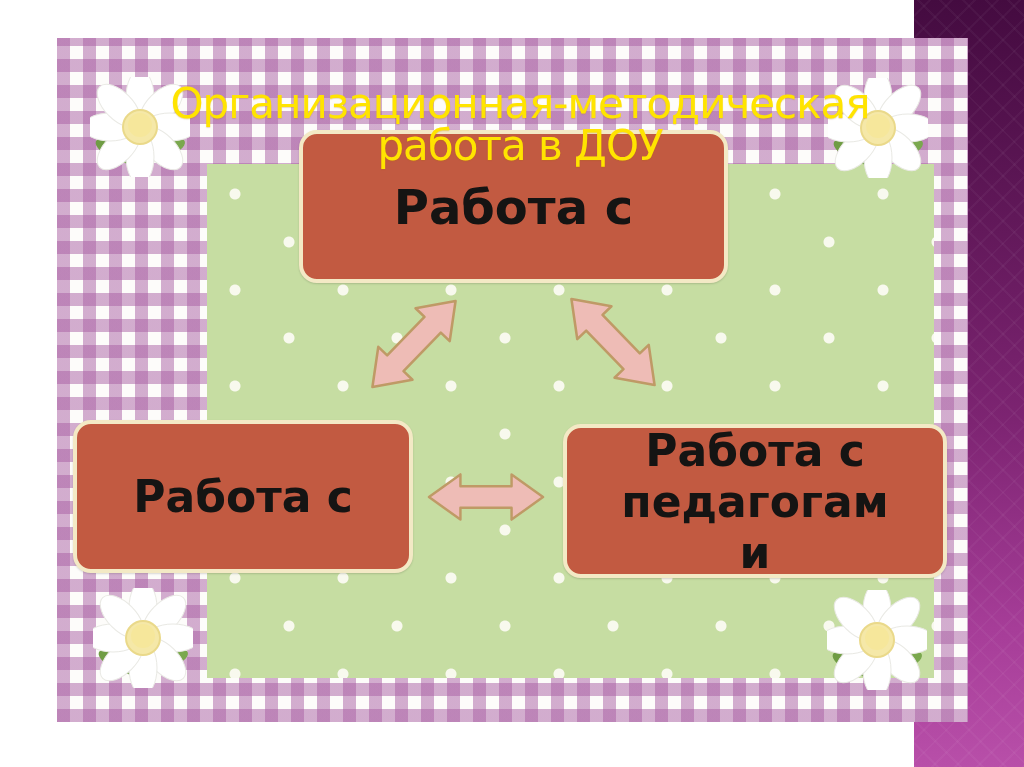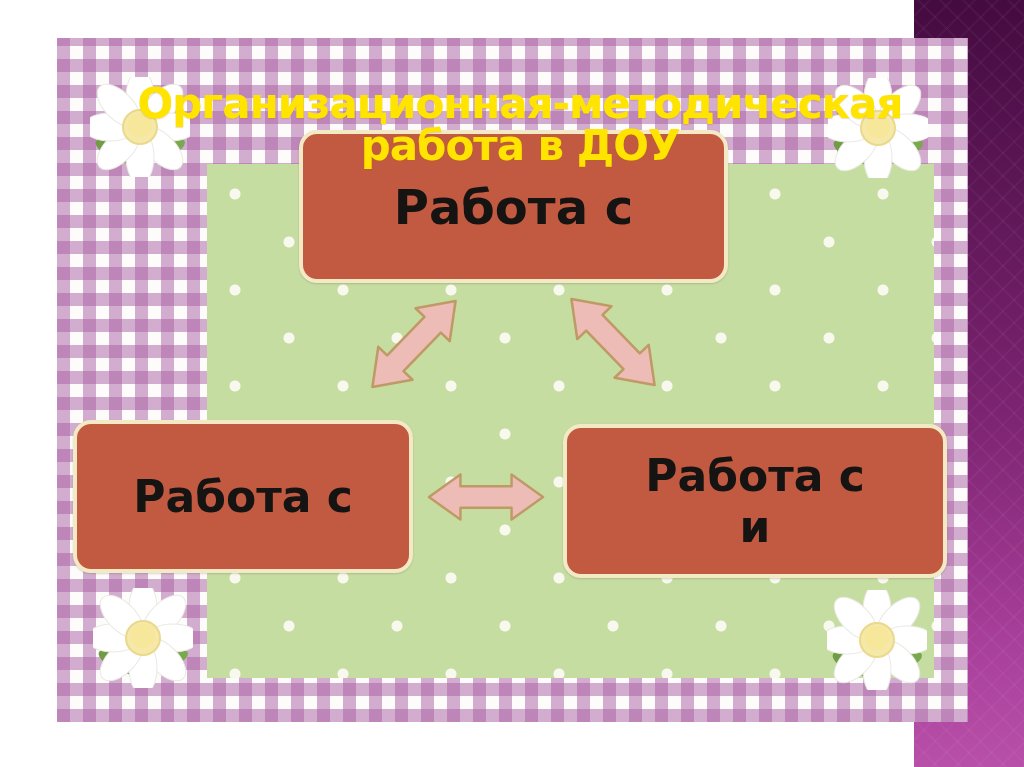--- a/index.html
+++ b/index.html
@@ -43,21 +43,21 @@
     background-size: 108px 96px, 108px 96px;
     background-position: 28px 30px, 82px 78px;
   }
 
   .daisy { position: absolute; width: 100px; height: 100px; z-index: 25; }
 
   .slide-title {
     position: absolute;
     left: 80px; top: 83px; width: 880px;
     text-align: center;
-    font-size: 42px; line-height: 42px; font-weight: bold;
+    font-size: 42px; line-height: 42px; font-weight: normal;
     color: var(--title);
     letter-spacing: -1px;
     z-index: 30;
     text-shadow: 0 1px 1px rgba(180,110,0,0.25);
   }
 
   .node {
     position: absolute;
     background: var(--node-fill);
     border: 4px solid var(--node-border);
@@ -179,20 +179,21 @@
   <div class="node node-children">
     <div>Работа с</div>
   </div>
 
   <div class="node node-parents">
     <div>Работа с</div>
   </div>
 
   <div class="node node-teachers">
     <div>Работа с</div>
+    <div>педагогам</div>
     <div>и</div>
   </div>
 
   <div class="slide-title">
     <div>Организационная-методическая</div>
     <div>работа в ДОУ</div>
   </div>
 
 </div>
 

